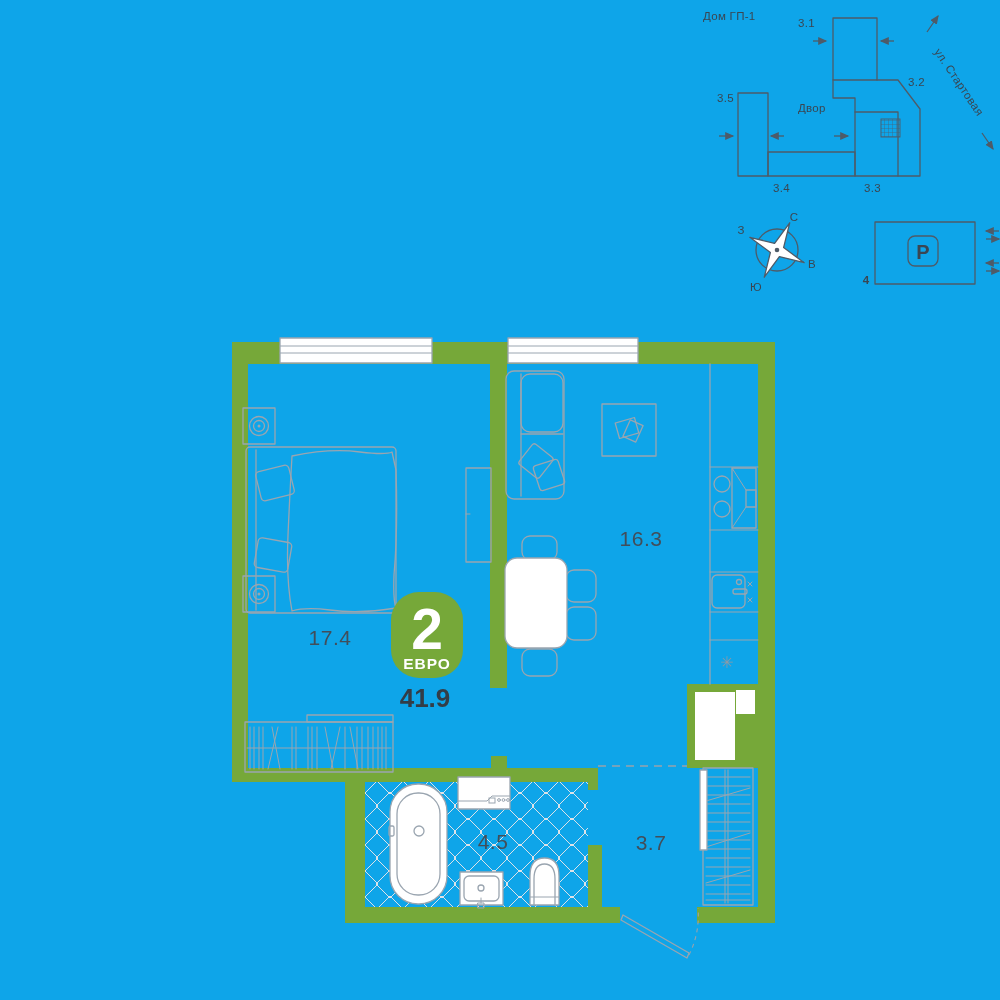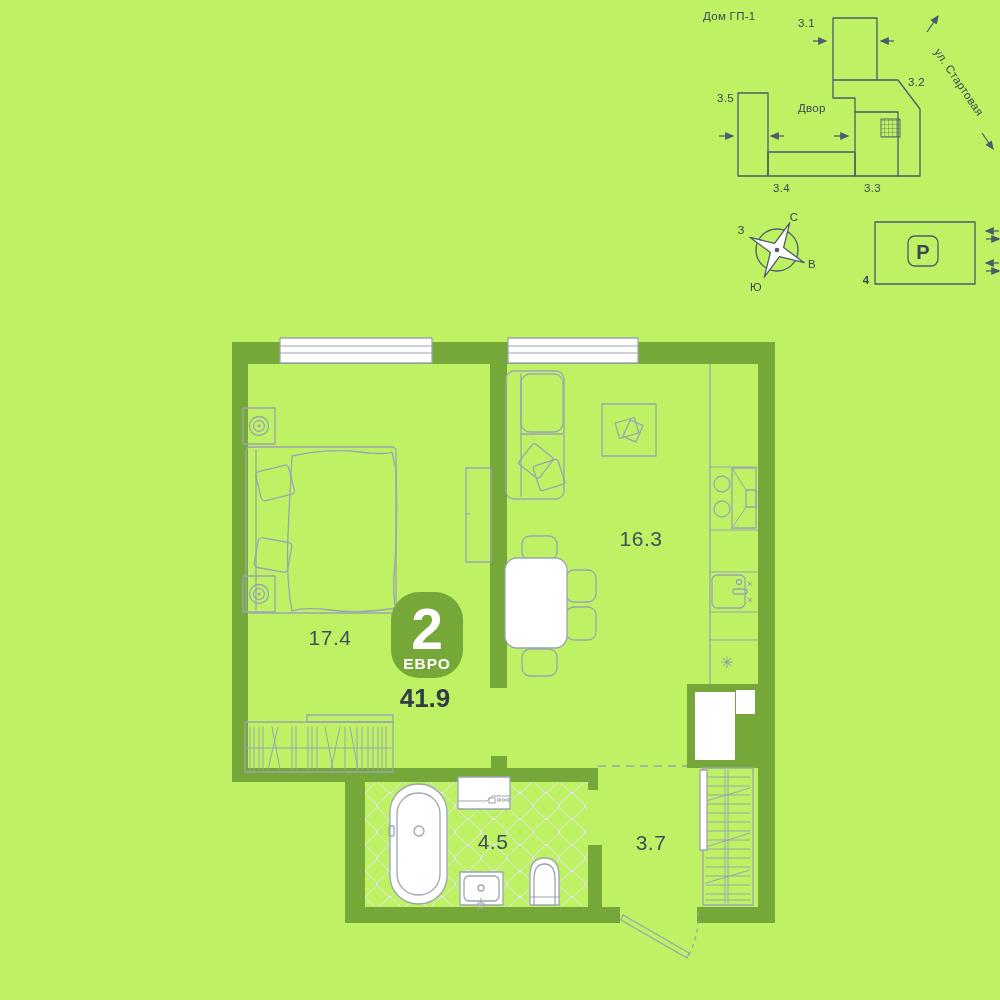--- a/index.html
+++ b/index.html
@@ -1,16 +1,16 @@
 <!DOCTYPE html>
 <html><head>
 <meta charset="utf-8">
 <style>
   html,body{margin:0;padding:0;background:#ffffff;}
-  #stage{position:relative;width:1000px;height:1000px;background:#bef264;overflow:hidden;
+  #stage{position:relative;width:1000px;height:1000px;background:#0ea5e9;overflow:hidden;
          font-family:"Liberation Sans", sans-serif;}
   svg text{font-family:"Liberation Sans", sans-serif;}
   .wall{fill:#76A839;stroke:none;}
   .ln{stroke:#9AA5B0;fill:none;stroke-width:1.3;stroke-linecap:round;stroke-linejoin:round;}
   .lnf{stroke:#9AA5B0;fill:#ffffff;stroke-width:1.3;stroke-linejoin:round;}
   .lnt{stroke:#9AA5B0;fill:none;stroke-width:1;stroke-linecap:round;}
   .dk{stroke:#4E5B68;fill:none;stroke-width:1.3;stroke-linecap:round;stroke-linejoin:round;}
   .dkf{stroke:#4E5B68;fill:#ffffff;stroke-width:1.3;stroke-linejoin:round;}
   .tile{stroke:#DDE2E7;stroke-width:1;}
   .roomlbl{fill:#424E5A;font-size:21px;letter-spacing:0.5px;}

